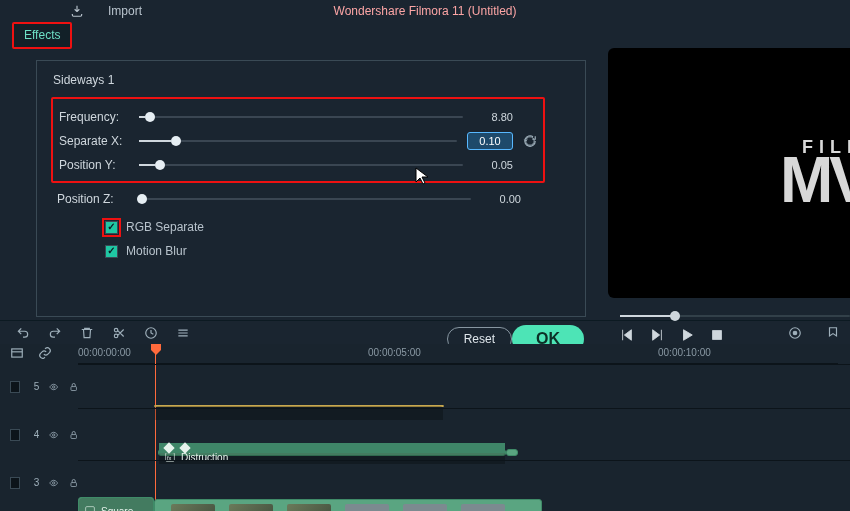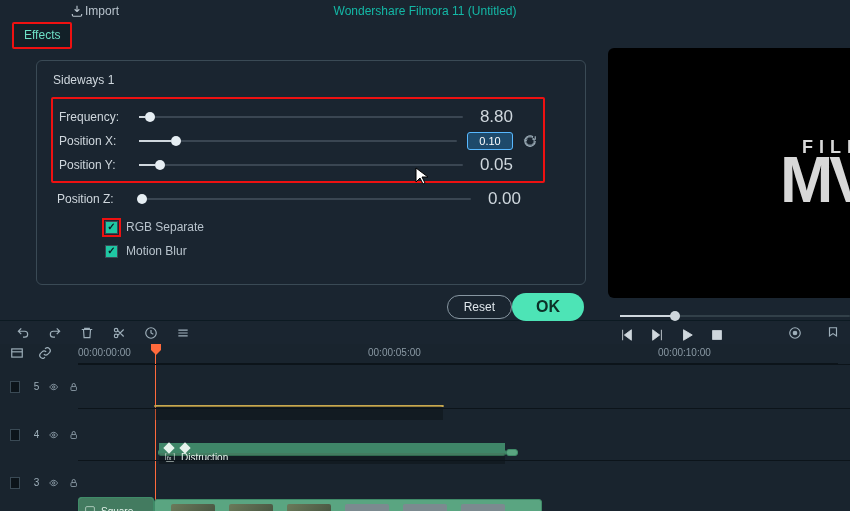--- a/index.html
+++ b/index.html
@@ -1,41 +1,41 @@
 <!DOCTYPE html>
 <html><head>
 <meta charset="utf-8">
 <style>
   * { box-sizing: border-box; margin: 0; padding: 0; font-family: -apple-system, "Segoe UI", Arial, sans-serif; }
   body { background:#1a2530; color:#b8c3cc; width:850px; height:511px; overflow:hidden; font-size:12px; position:relative; }
 
   .topbar { height:22px; display:flex; align-items:center; }
-  .import-wrap { display:flex; align-items:center; gap:1px; margin-left:70px; }
+  .import-wrap { display:flex; align-items:center; gap:24px; margin-left:70px; }
   .import-icon { width:14px; height:14px; stroke:#b8c3cc; }
-  .app-title { position:absolute; left:0; right:0; top:4px; text-align:center; font-size:12px; color:#14b8a6; pointer-events:none; }
+  .app-title { position:absolute; left:0; right:0; top:4px; text-align:center; font-size:12px; color:#fca5a5; pointer-events:none; }
 
   .effects-tab-row { height:26px; display:flex; align-items:flex-start; padding-left:12px; }
   .effects-tab { border:2px solid #e11; background:#122028; color:#6de0c6; padding:4px 10px 5px; font-size:12px; border-radius:2px;text-align:center; }
 
   .main-row { display:flex; height:272px; }
   .panel-col { width:600px; padding:12px 14px 0 36px; }
   .preview-col { flex:1; padding-top:0; position:relative; }
 
-  .panel { border:1px solid #3a4a55; border-radius:6px; height:225px; padding:10px 18px 10px 14px; position:relative; }
+  .panel { border:1px solid #3a4a55; border-radius:0; height:257px; padding:10px 18px 10px 14px; position:relative; }
   .panel-title { font-size:12px; color:#cfd7dd; margin:2px 0 10px 2px; }
 
   .red-group { border:2px solid #e11; border-radius:2px; padding:6px 6px 4px 6px; margin:0 22px 4px 0; }
 
   .param-row { display:flex; align-items:center; height:24px; gap:10px; }
   .param-label { width:70px; font-size:12px; color:#cfd7dd; }
   .slider { flex:1; height:14px; position:relative; }
   .track { position:absolute; left:0; right:0; top:6px; height:2px; background:#3a4652; border-radius:1px; }
   .fill  { position:absolute; left:0; top:6px; height:2px; background:#cfd7dd; }
   .thumb { position:absolute; top:2px; width:10px; height:10px; background:#e6eef3; border-radius:50%; }
-  .val   { width:40px; text-align:right; font-size:17px; color:#cfd7dd; }
+  .val   { width:40px; text-align:right; font-size:11px; color:#cfd7dd; }
   .val-box { width:46px; height:18px; border:1px solid #58b8ff; background:#1e4a6b; color:#fff; text-align:center; font-size:11px; border-radius:3px; display:flex; align-items:center; justify-content:center; }
   .reset-ico { width:14px; height:14px; stroke:#9fb0bb; }
 
   .cursor-arrow { position:absolute; pointer-events:none; }
 
   .check-row { display:flex; align-items:center; gap:8px; height:24px; margin-left:54px; }
   .cbx { width:13px; height:13px; border:1px solid #3a4a55; background:#122028; display:flex; align-items:center; justify-content:center; }
   .cbx.checked { background:#1fc7a3;}
   .cbx.checked::after { content:"✓"; color:#0c1a22; font-size:10px; font-weight:bold; line-height:1; }
   .cbx.redwrap { outline:2px solid #e11; outline-offset:1px; }
@@ -118,21 +118,21 @@
           <div class="slider">
             <div class="track"></div>
               <div class="fill" style="width:2%"></div>
               <div class="thumb" style="left:2%"></div>
           </div>
           <div class="val">8.80</div>
           <span style="width:14px"></span>
         </div>
 
         <div class="param-row">
-          <div class="param-label">Position X:</div>
+          <div class="param-label">Separate X:</div>
           <div class="slider">
             <div class="track"></div>
               <div class="fill" style="width:10%"></div>
               <div class="thumb" style="left:10%"></div>
           </div>
           <div class="val-box">0.10</div>
           <svg class="reset-ico" viewBox="0 0 24 24" fill="none" stroke-width="2">
               <path d="M3 12a9 9 0 109-9 9 9 0 00-9 9zm0 0l-3-3m3 3l3-3" transform="scale(0.8) translate(3 3)"></path>
               <path d="M21 12a9 9 0 11-3.8-7.3M21 4v5h-5"></path>
             </svg>

